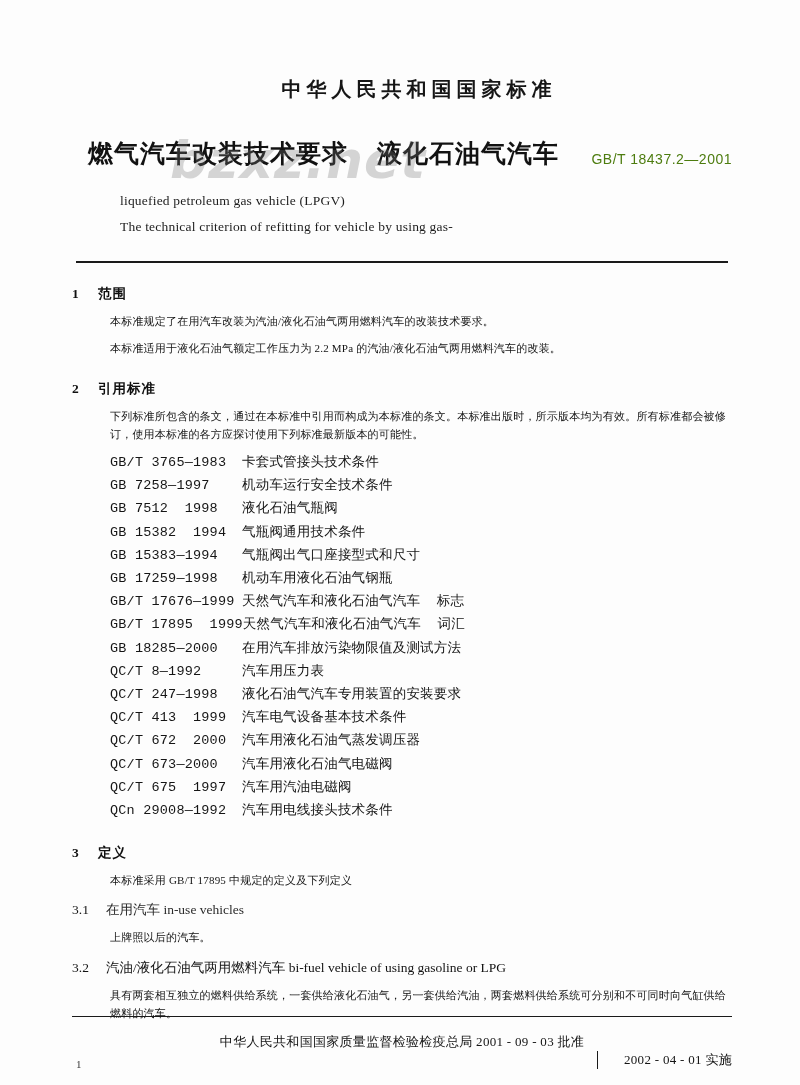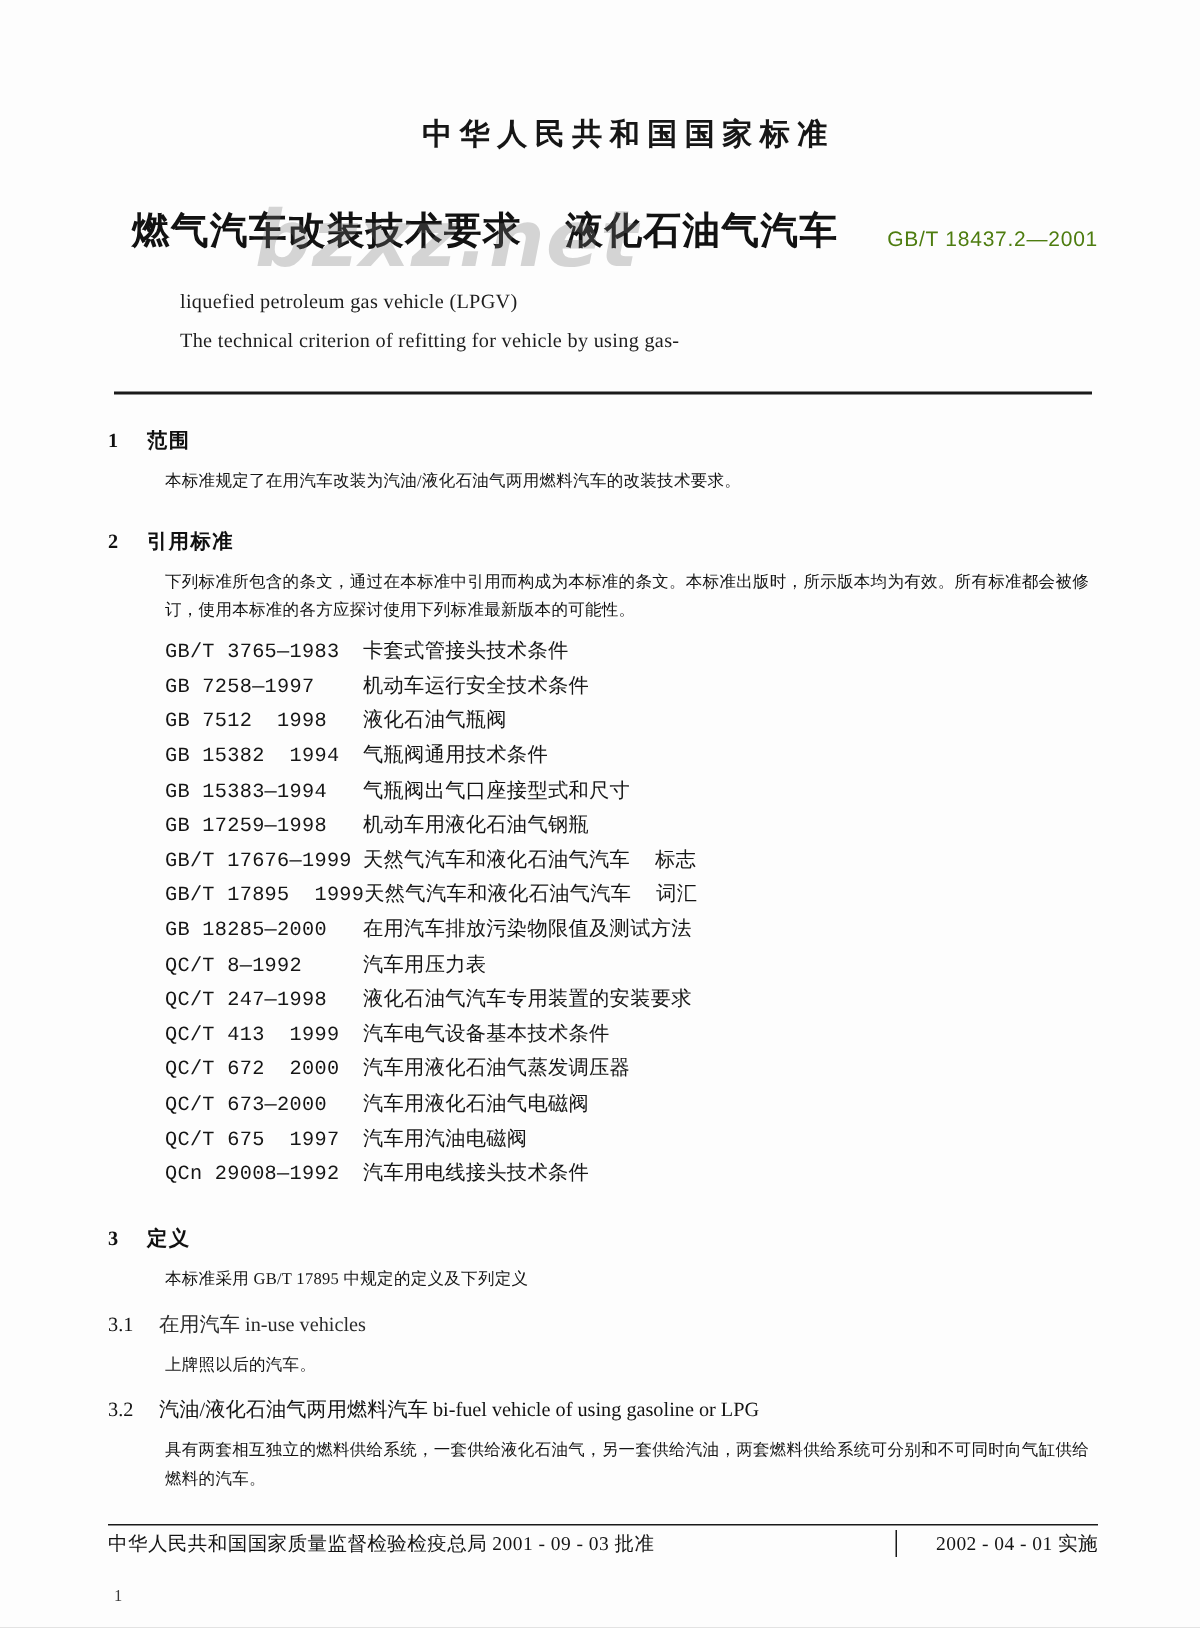--- a/index.html
+++ b/index.html
@@ -131,26 +131,27 @@
     font-size: 13.5px;
     color: #121212;
   }
   .sub-head .num { display: inline-block; width: 34px; }
   .footer {
     position: absolute;
     left: 72px;
     top: 1016px;
     width: 660px;
     border-top: 1.5px solid #1a1a1a;
-    padding-top: 3px;
+    padding-top: 16px;
     display: flex;
     align-items: center;
     font-size: 13px;
     color: #141414;
     letter-spacing: 0.3px;
+    flex-direction: column;
   }
   .footer .left { }
   .footer .right {
     margin-left: auto;
     padding-left: 26px;
     border-left: 1.5px solid #1a1a1a;
     height: 18px;
     display: flex;
     align-items: center;
   }
@@ -185,20 +186,21 @@
       <div>The technical criterion of refitting for vehicle by using gas-</div>
     </div>
 
     <div class="rule"></div>
 
     <div class="sec">
       <div class="sec-head">
         <span class="num">1</span><span>范围</span>
       </div>
       <div class="para">本标准规定了在用汽车改装为汽油/液化石油气两用燃料汽车的改装技术要求。</div>
+      <div class="para">本标准适用于液化石油气额定工作压力为 2.2 MPa 的汽油/液化石油气两用燃料汽车的改装。</div>
     </div>
 
     <div class="sec">
       <div class="sec-head">
         <span class="num">2</span><span>引用标准</span>
       </div>
       <div class="para">下列标准所包含的条文，通过在本标准中引用而构成为本标准的条文。本标准出版时，所示版本均为有效。所有标准都会被修订，使用本标准的各方应探讨使用下列标准最新版本的可能性。</div>
 
       <div class="ref-list">
         <div class="ref-item"><span class="code">GB/T 3765—1983</span><span>卡套式管接头技术条件</span></div>

